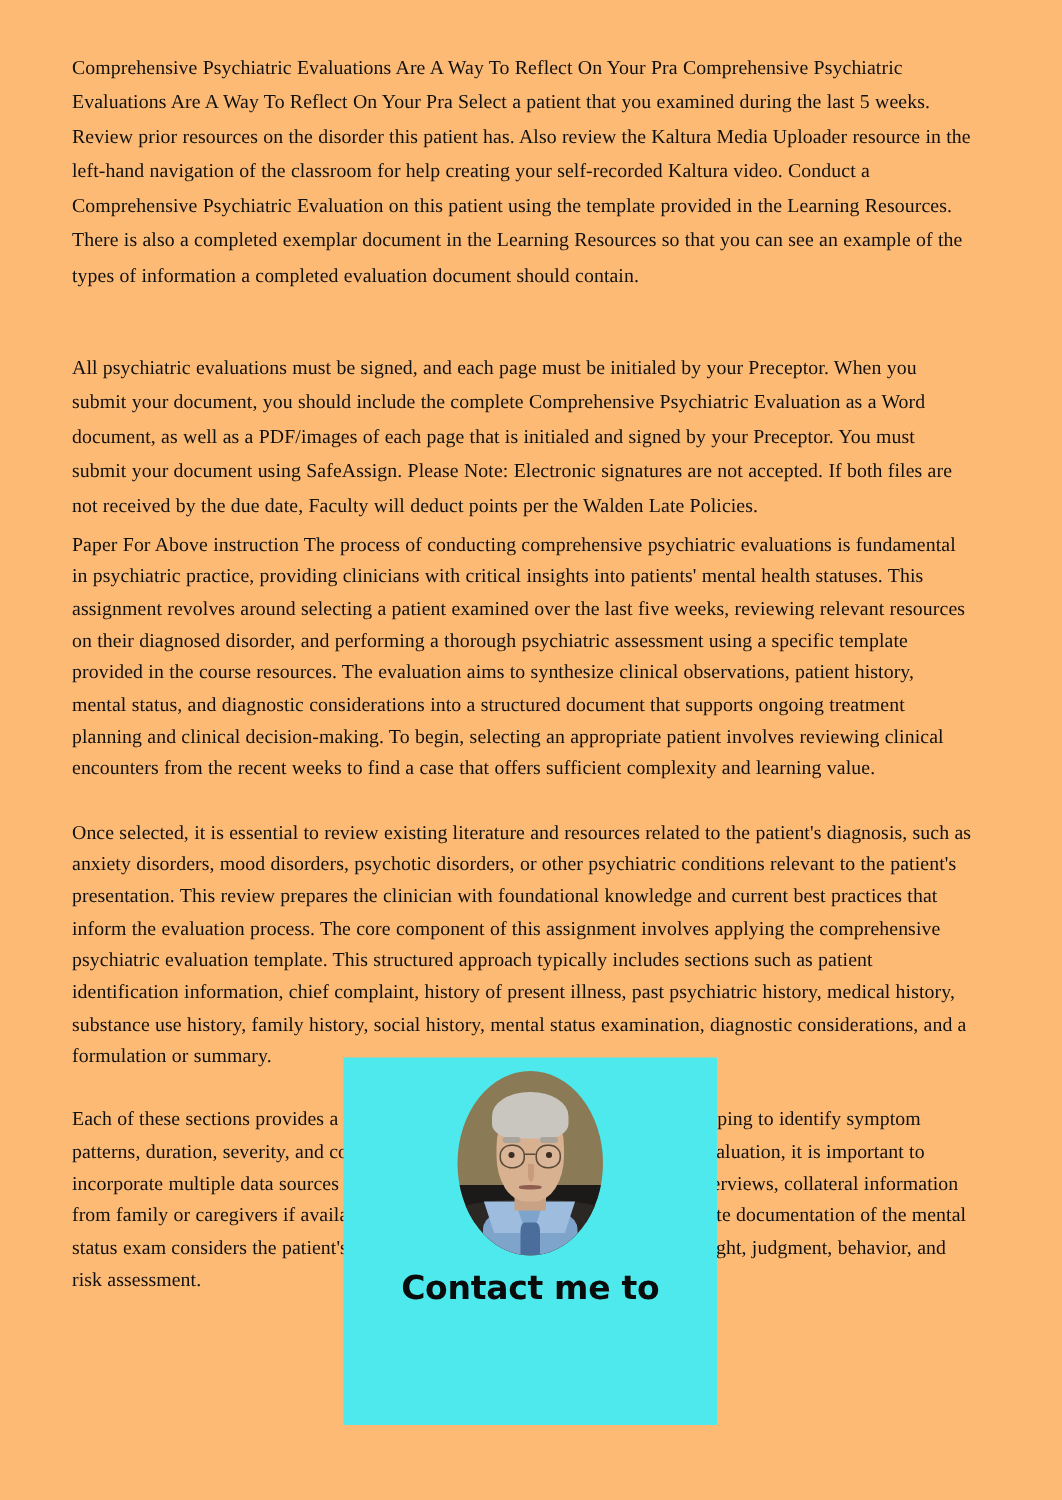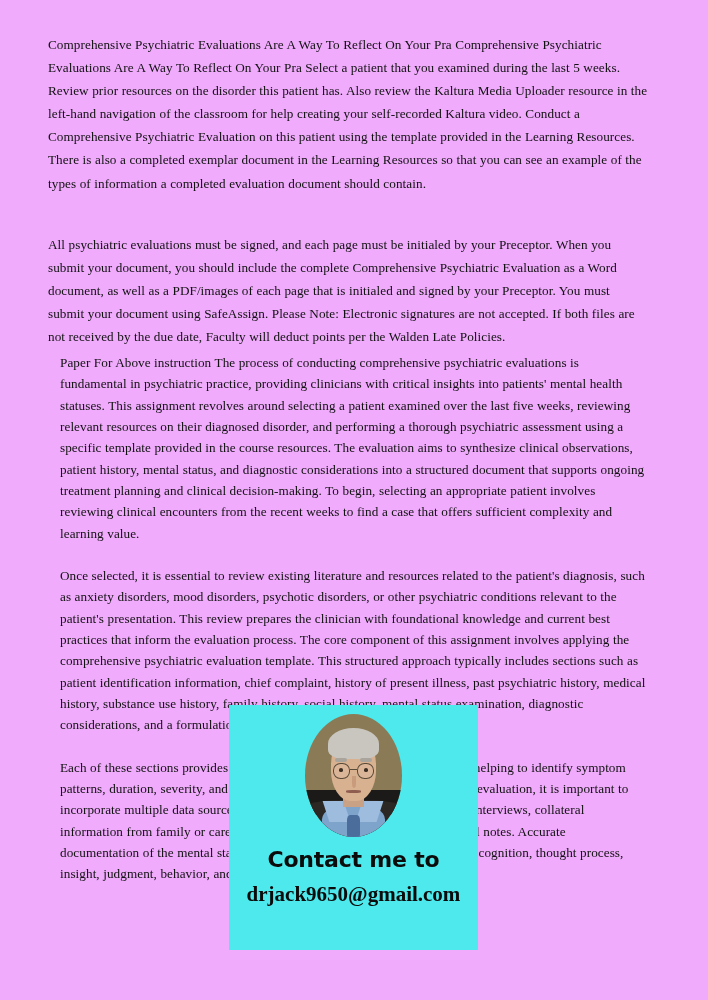--- a/index.html
+++ b/index.html
@@ -16,21 +16,21 @@
     color: #0a0a0a;
     -webkit-font-smoothing: antialiased;
   }
 
   
   #document-page {
     position: absolute;
     left: 0; top: 0;
     width: 708px;
     height: 1000px;
-    background: #f0abfc;
+    background: #fdba74;
   }
 
   #doc-body {
     position: absolute;
     left: 48px;
     top: 33px;
     width: 600px;
   }
 
   .para {
@@ -39,21 +39,20 @@
     line-height: 23.1px;
     text-align: left;
     color: #111111;
     letter-spacing: 0.005em;
     word-spacing: 0.01em;
   }
   .para + .para { margin-top: 38px; }
 
   .para.tight {
     line-height: 21.3px;
-    margin-left: 12px;
   }
   .para.tight + .para.tight { margin-top: 21.3px; }
 
   .spacer-sm { height: 4px; }
 
   
   #promo-overlay {
     position: absolute;
     left: 229px;
     top: 705px;
@@ -277,17 +276,16 @@
       <div class="pt-eye-l"></div>
       <div class="pt-eye-r"></div>
       <div class="pt-nose"></div>
       <div class="pt-mouth"></div>
     </div>
 
     <div id="promo-lines">
       <div>Contact me to</div>
     </div>
 
-    <div id="promo-email">drjack9650@gmail.com</div>
 
   </div>
 
 </div>
 
 </body></html>

